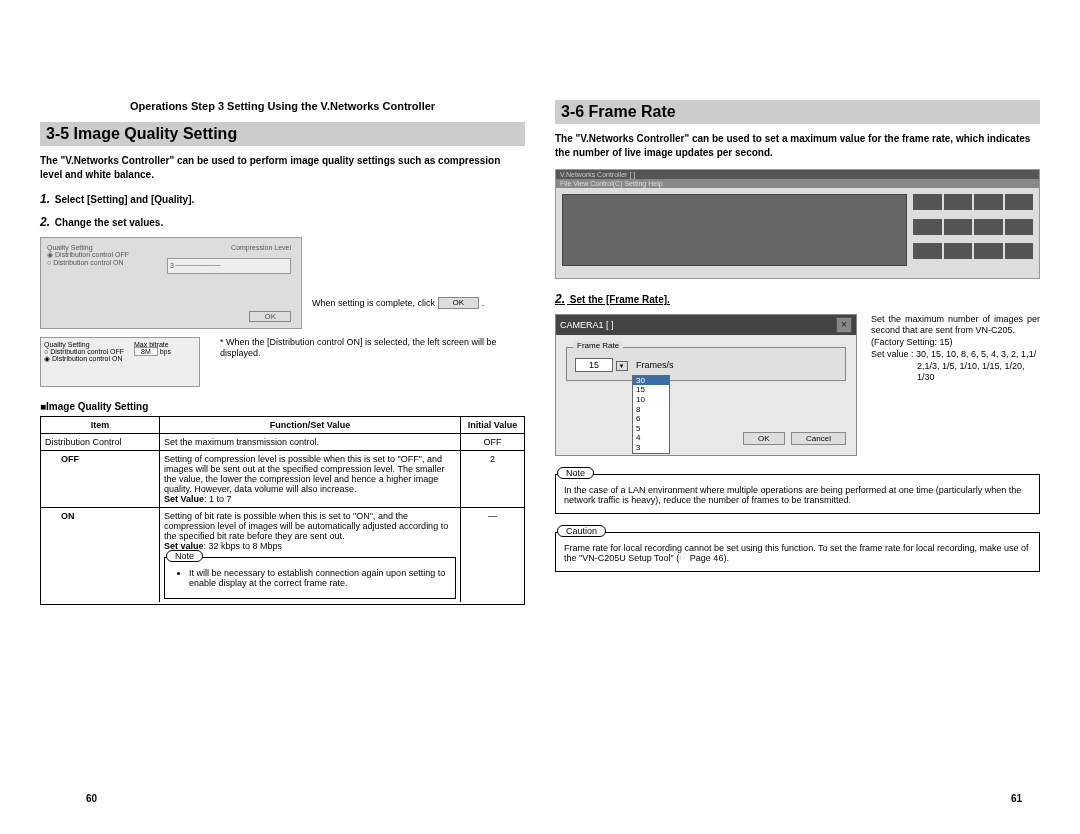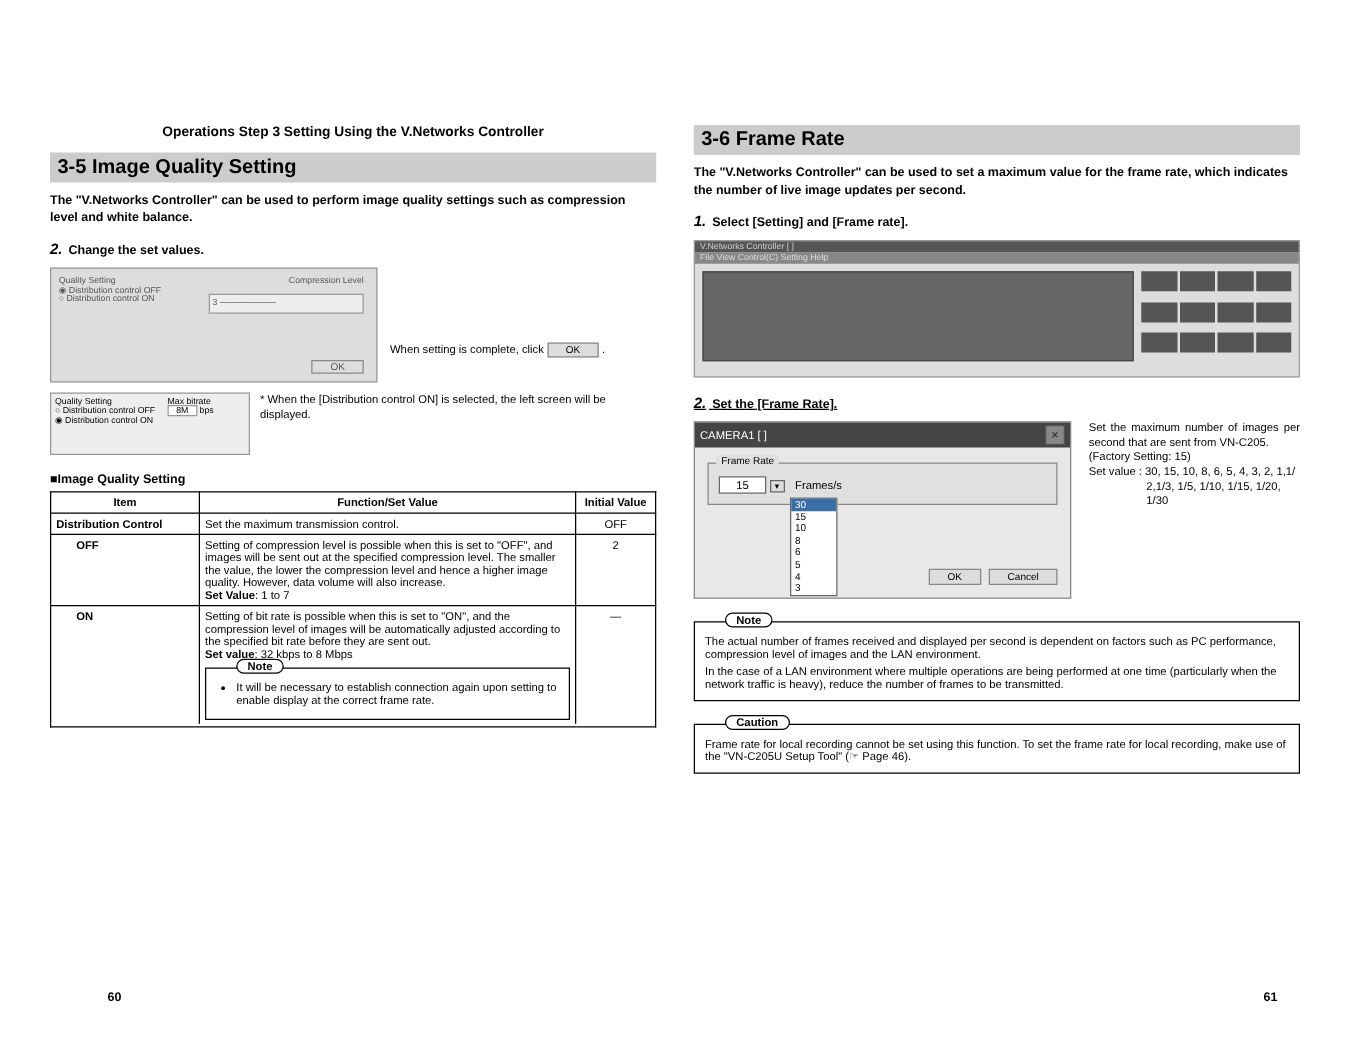--- a/index.html
+++ b/index.html
@@ -73,23 +73,23 @@
     border:1px solid #000;
     padding:3px 4px;
     vertical-align:top;
     text-align:left;
   }
   table.spec th { font-weight:bold; text-align:center;margin-top:12px; }
   .item-col { width:110px;}
   .init-col { width:55px; text-align:center;}
   .note-box { position:relative; border:1px solid #000; padding:10px 8px 8px 8px; margin-top:6px; font-size:9px;}
   .note-label {
-    position:absolute; top:-8px; left:24px;
+    position:absolute; top:-8px; left:1px;
     background:#fff; border:1px solid #000; border-radius:8px;
-    padding:0 8px; font-size:9px; font-weight:bold;
+    padding:0 8px; font-size:9px; font-weight:normal;
   }
   .page-num { position:absolute; bottom:30px; font-weight:bold; font-size:10px;padding-left:28px;}
   .page-num.left{ left:58px;}
   .page-num.right{ right:58px;}
   ul.bul { margin:0; padding-left:16px;}
   ul.bul li { margin-bottom:2px;}
   .ok-btn-inline{ display:inline-block; border:1px solid #888; background:#ddd; padding:0 14px; font-size:8px; vertical-align:middle;}
   .fr-panel { border:1px solid #888; background:#e8e8e8; width:300px; height:140px; position:relative; font-size:9px;}
   .fr-title{ background:#444; color:#fff; padding:2px 4px; font-size:9px; display:flex; justify-content:space-between; align-items:center;}
   .fr-close{ width:14px;height:14px;background:#888;border:1px solid #555;display:flex;align-items:center;justify-content:center;color:#222;font-size:10px;}
@@ -106,20 +106,24 @@
 <body>
 
 <div class="page">
 
   <div class="col">
     <div class="chapter-head">Operations Step 3 Setting Using the V.Networks Controller</div>
     <div class="section-bar">3-5 Image Quality Setting</div>
     <div class="intro">The "V.Networks Controller" can be used to perform image quality settings such as compression level and white balance.</div>
 
     <div class="step">
+      <span class="step-num">1.</span>
+      <span class="step-text">Select [Setting] and [Quality].</span>
+    </div>
+    <div class="step">
       <span class="step-num">2.</span>
       <span class="step-text">Change the set values.</span>
     </div>
 
     <div style="display:flex; align-items:flex-start; gap:10px; margin-bottom:8px;">
       <div class="fig-box" style="flex:0 0 260px;">
         <div style="padding:6px;">
           <div style="font-size:7px;">Quality Setting</div>
           <div style="font-size:7px;">◉ <span>Distribution control OFF</span></div>
           <div style="font-size:7px;">○ <span>Distribution control ON</span></div>
@@ -130,21 +134,21 @@
           <span class="ok-btn-inline">OK</span>
         </div>
       </div>
       <div class="annot" style="flex:1; padding-top:60px;">
         <span>When setting is complete, click</span>
         <span class="ok-btn-inline">OK</span>
         <span>.</span>
       </div>
     </div>
 
-    <div style="display:flex; align-items:flex-start; gap:8px; margin-bottom:4px;">
+    <div style="display:flex; align-items:flex-start; gap:20px; margin-bottom:4px;">
       <div class="small-fig">
         <div>Quality Setting</div>
         <div>○ <span>Distribution control OFF</span></div>
         <div>◉ <span>Distribution control ON</span></div>
         <div style="position:absolute; margin-left:90px; margin-top:-22px;">
           <span>Max bitrate</span><br>
           <span style="border:1px solid #999;background:#fff;padding:0 6px;">8M</span>
           <span>bps</span>
         </div>
       </div>
@@ -154,21 +158,21 @@
     <div class="sub-head">Image Quality Setting</div>
 
     <table class="spec">
       <tbody>
           <tr>
         <th class="item-col">Item</th>
         <th>Function/Set Value</th>
         <th class="init-col">Initial Value</th>
       </tr>
       <tr>
-        <td style="font-weight:bold;">Distribution Control</td>
+        <td style="font-weight:normal;">Distribution Control</td>
         <td>Set the maximum transmission control.</td>
         <td style="text-align:center;">OFF</td>
       </tr>
       <tr>
         <td style="padding-left:20px; font-weight:bold;">OFF</td>
         <td>
           <span>Setting of compression level is possible when this is set to "OFF", and images will be sent out at the specified compression level. The smaller the value, the lower the compression level and hence a higher image quality. However, data volume will also increase.</span><br>
           <b>Set Value</b><span>: 1 to 7</span>
         </td>
         <td style="text-align:center;">2</td>
@@ -191,24 +195,20 @@
             <td colspan="3" style="border-top:none; height:2px; padding:0;"></td>
           </tr>
     </tbody>
       </table>
   </div>
 
   <div class="col">
     <div class="section-bar">3-6 Frame Rate</div>
     <div class="intro">The "V.Networks Controller" can be used to set a maximum value for the frame rate, which indicates the number of live image updates per second.</div>
 
-    <div class="step">
-      <span class="step-num">1.</span>
-      <span class="step-text">Select [Setting] and [Frame rate].</span>
-    </div>
 
     <div class="fig-box2">
       <div style="background:#555;color:#ccc;padding:1px 4px;font-size:7px;">V.Networks Controller [ ]</div>
       <div style="background:#888;color:#ddd;padding:1px 4px;font-size:7px;">File  View  Control(C)  Setting  Help</div>
       <div style="padding:6px; display:flex; gap:6px;">
         <div style="flex:1; background:#666; height:70px; border:1px solid #444;"></div>
         <div style="width:120px; display:grid; grid-template-columns:repeat(4,1fr); gap:2px;">
           <div style="background:#555;height:16px;"></div>
             <div style="background:#555;height:16px;"></div>
             <div style="background:#555;height:16px;"></div>
@@ -260,21 +260,20 @@
       <div class="annot" style="flex:1;">
         <div style="text-align:justify;">Set the maximum number of images per second that are sent from VN-C205.</div>
         <div>(Factory Setting: 15)</div>
         <div><span>Set value</span> <span>: 30, 15, 10, 8, 6, 5, 4, 3, 2, 1,1/</span></div>
         <div style="padding-left:46px;">2,1/3, 1/5, 1/10, 1/15, 1/20, 1/30</div>
       </div>
     </div>
 
     <div class="note-box" style="margin-top:18px;">
       <div class="note-label">Note</div>
-      <div style="margin-bottom:4px;">The actual number of frames received and displayed per second is dependent on factors such as PC performance, compression level of images and the LAN environment.</div>
       <div>In the case of a LAN environment where multiple operations are being performed at one time (particularly when the network traffic is heavy), reduce the number of frames to be transmitted.</div>
     </div>
 
     <div class="note-box" style="margin-top:18px;">
       <div class="note-label">Caution</div>
       <div>Frame rate for local recording cannot be set using this function. To set the frame rate for local recording, make use of the "VN-C205U Setup Tool" (☞ Page 46).</div>
     </div>
   </div>
 </div>
 

